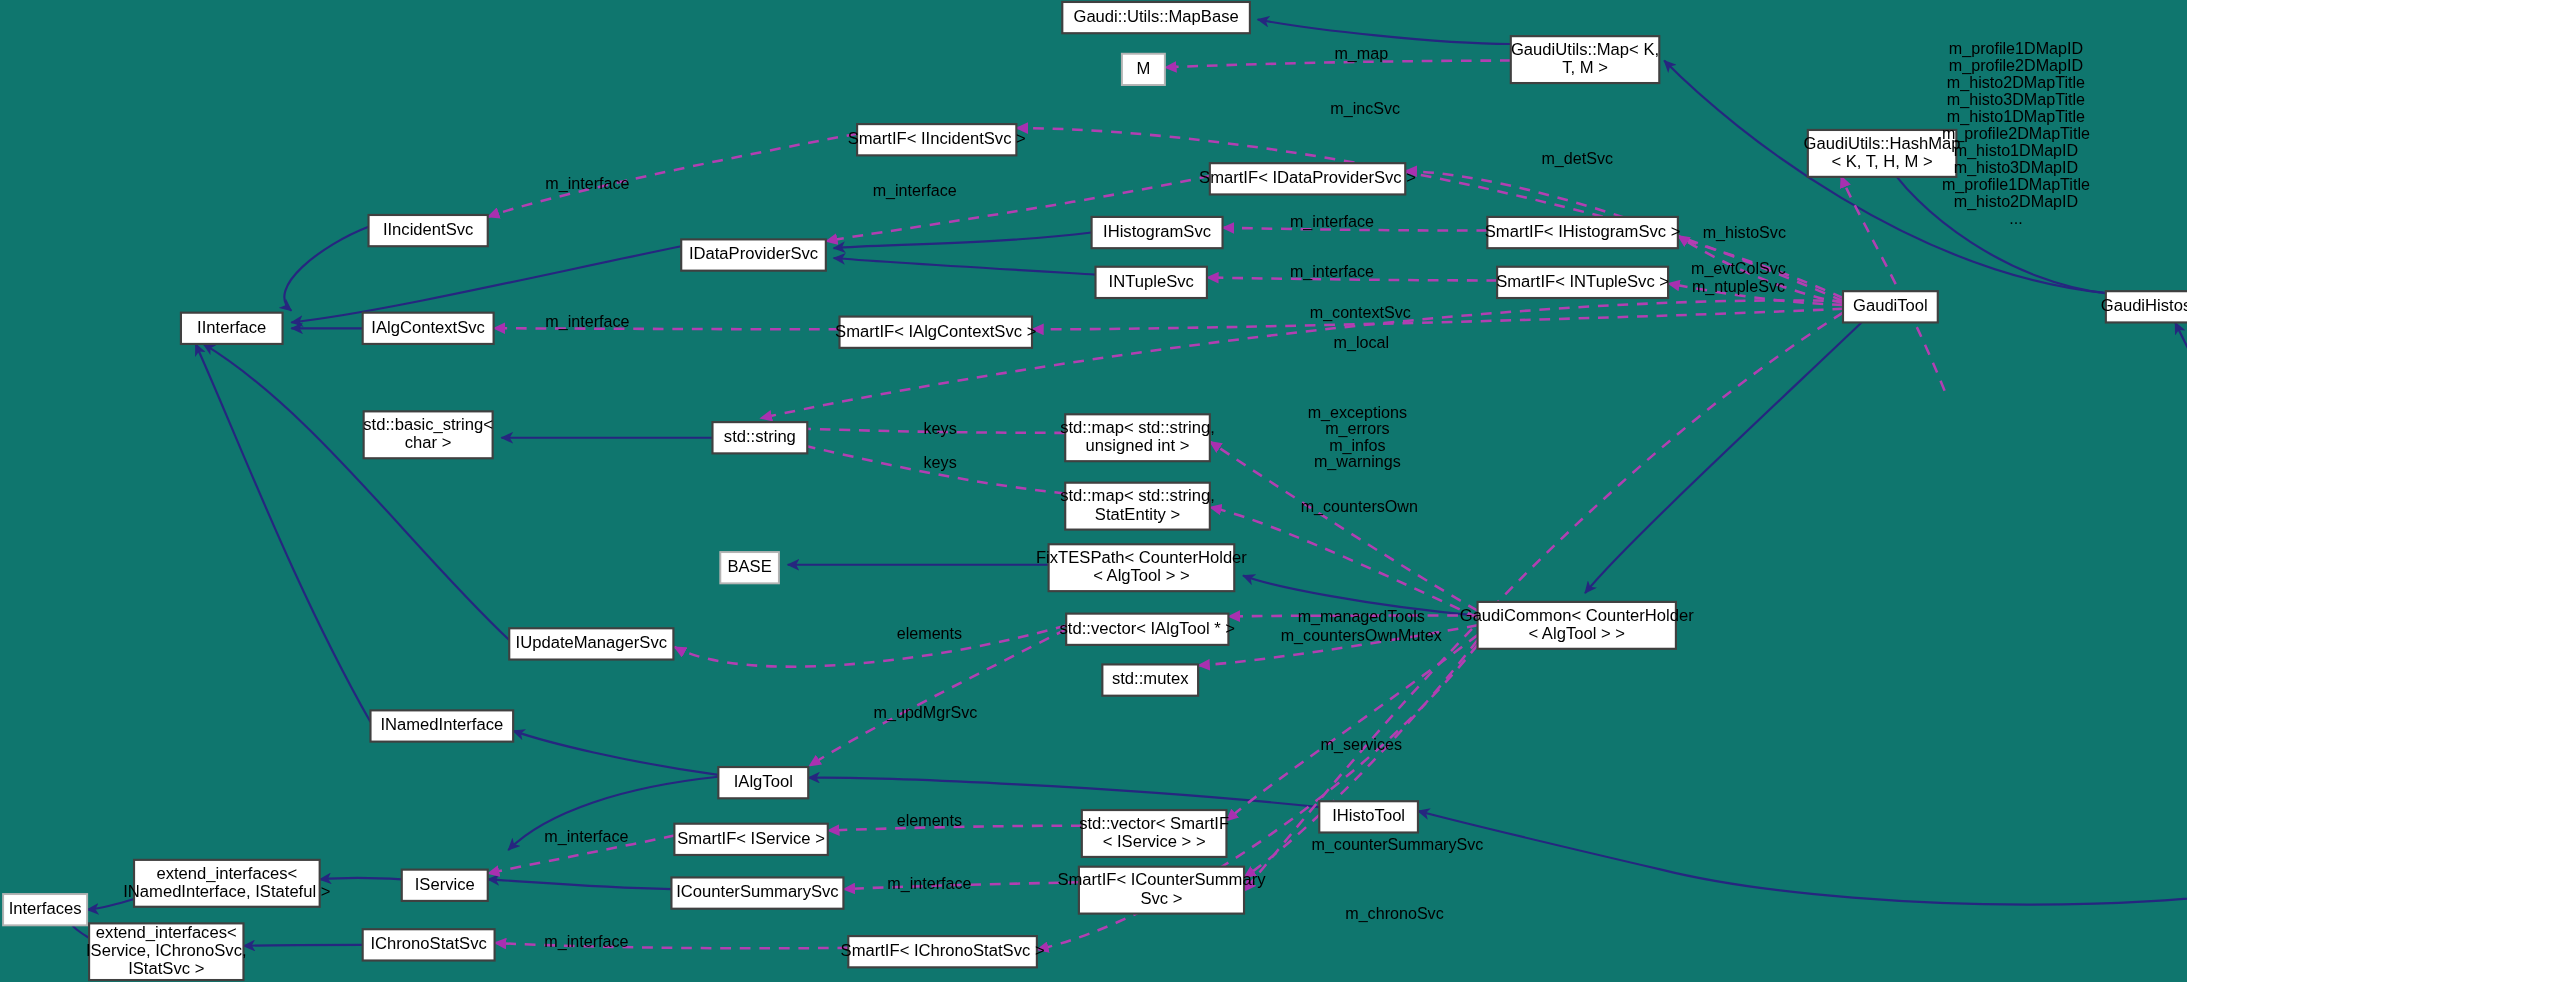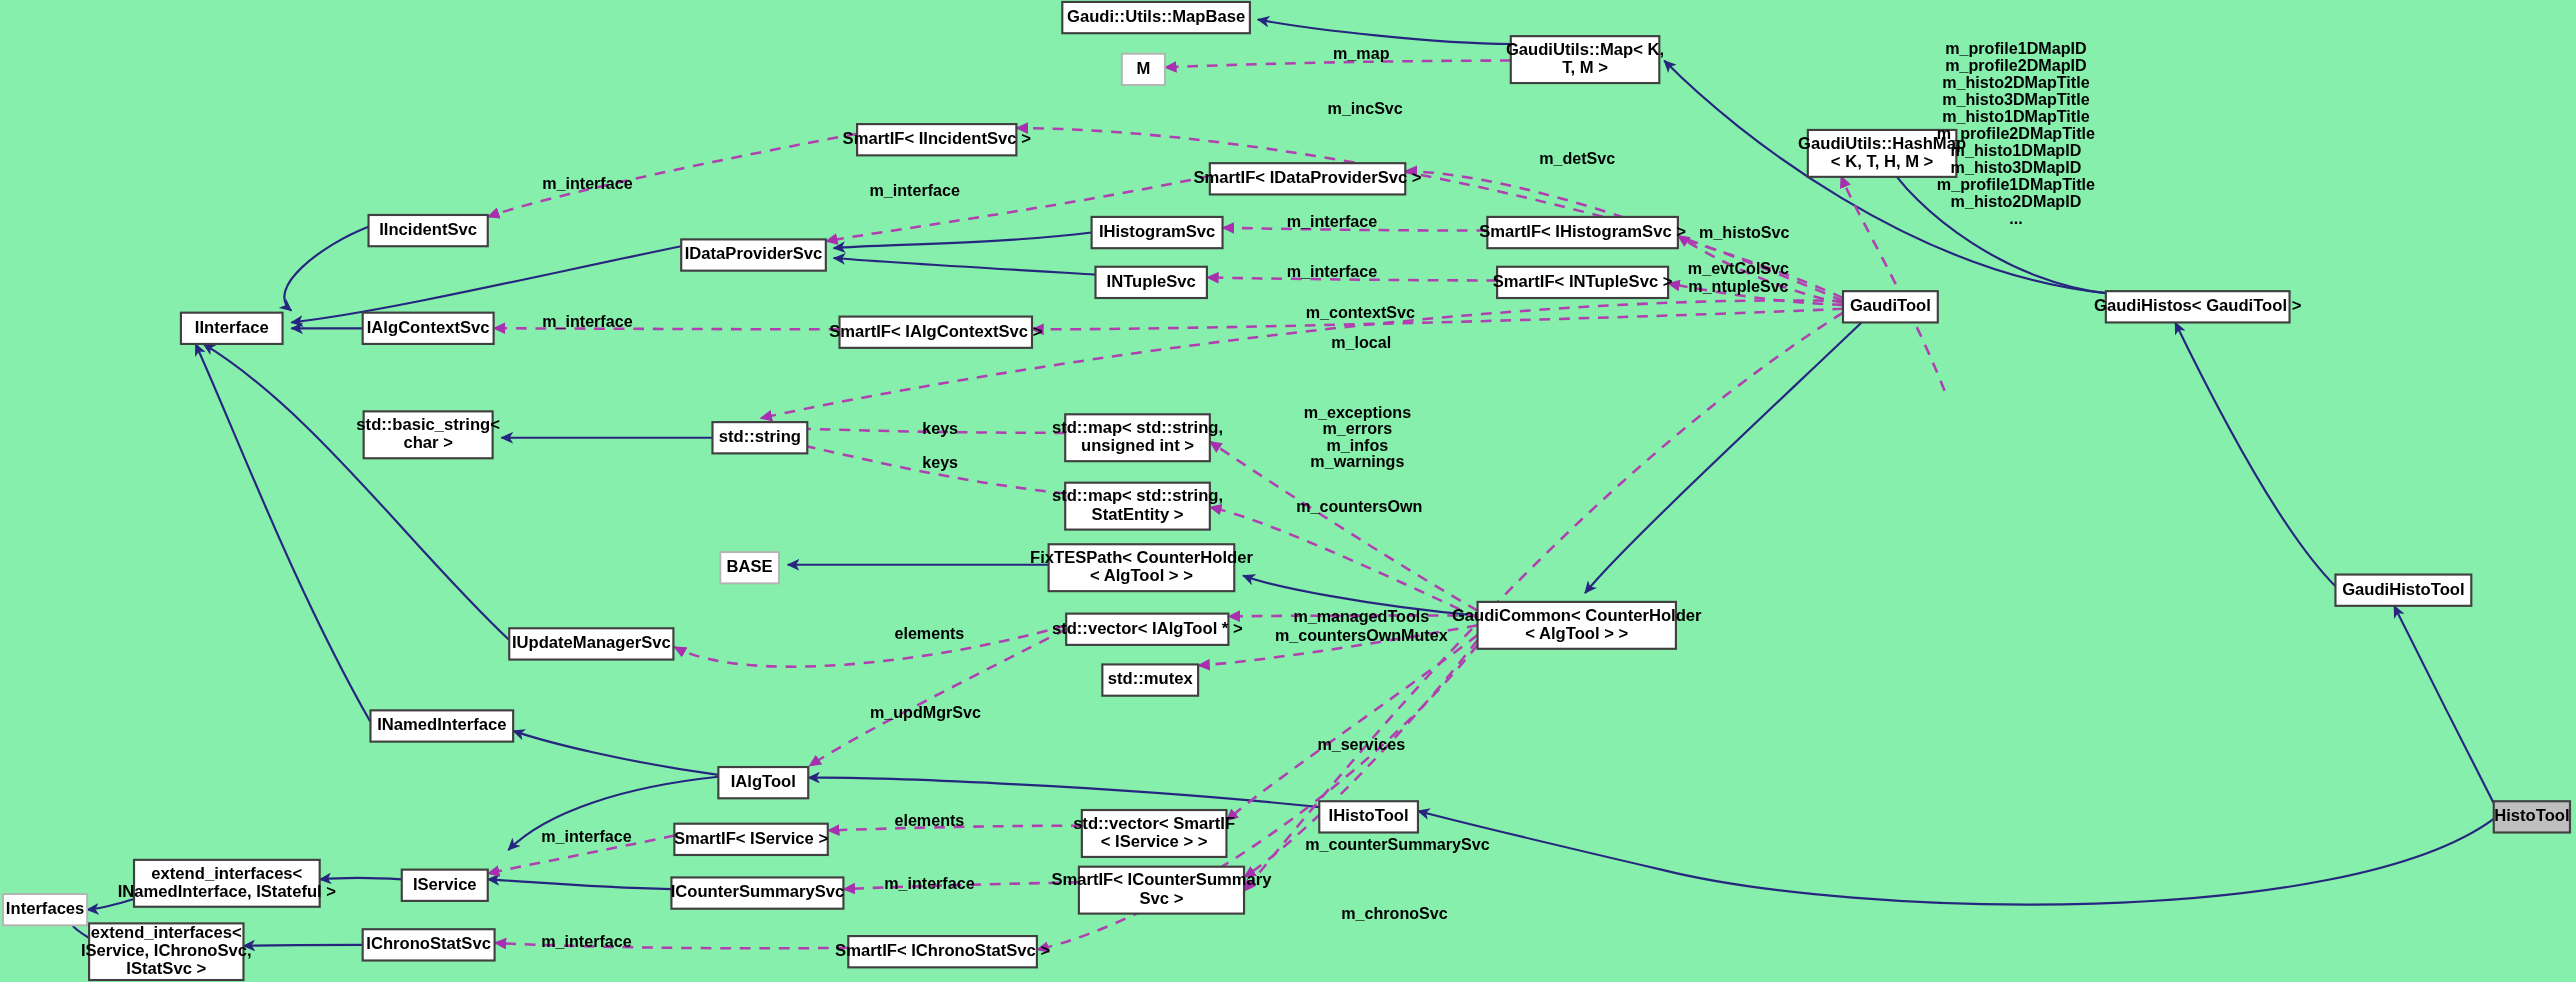--- a/index.html
+++ b/index.html
@@ -5,25 +5,24 @@
   html, body {
     margin: 0;
     padding: 0;
     background: #ffffff;
   }
   body {
     font-family: "Liberation Sans", sans-serif;
   }
   #diagram-root {
     position: relative;
-    width: 2576px;
+    width: 2187px;
     height: 982px;
-    background: #86efac;
+    background: #0f766e;
     overflow: hidden;
-    font-weight: bold;
   }
   svg#graph {
     position: absolute;
     top: 0;
     left: 0;
     width: 2576px;
     height: 982px;
   }
   .node-box {
     fill: #ffffff;

